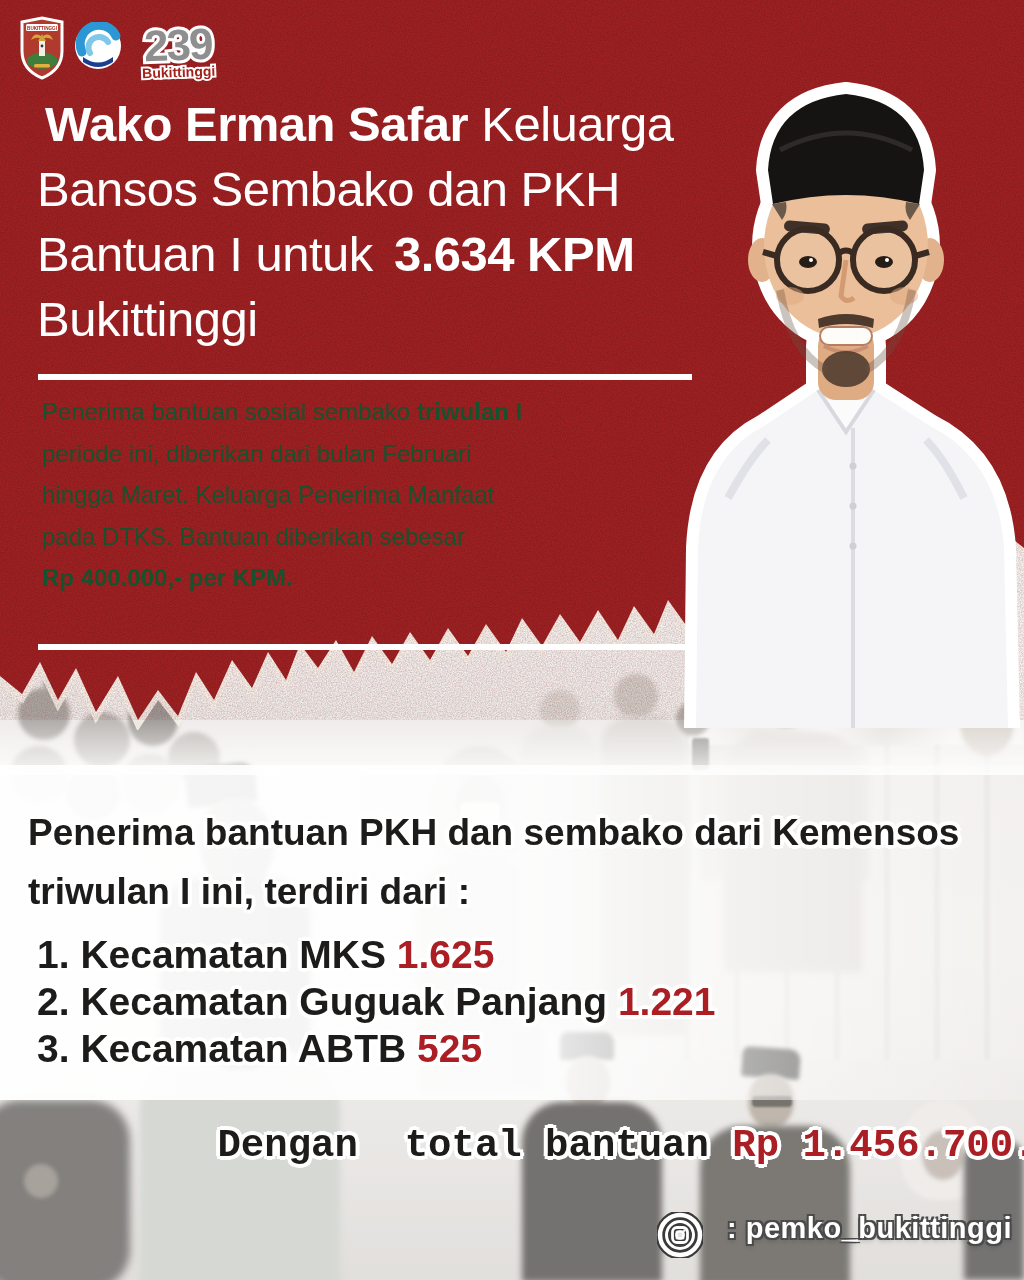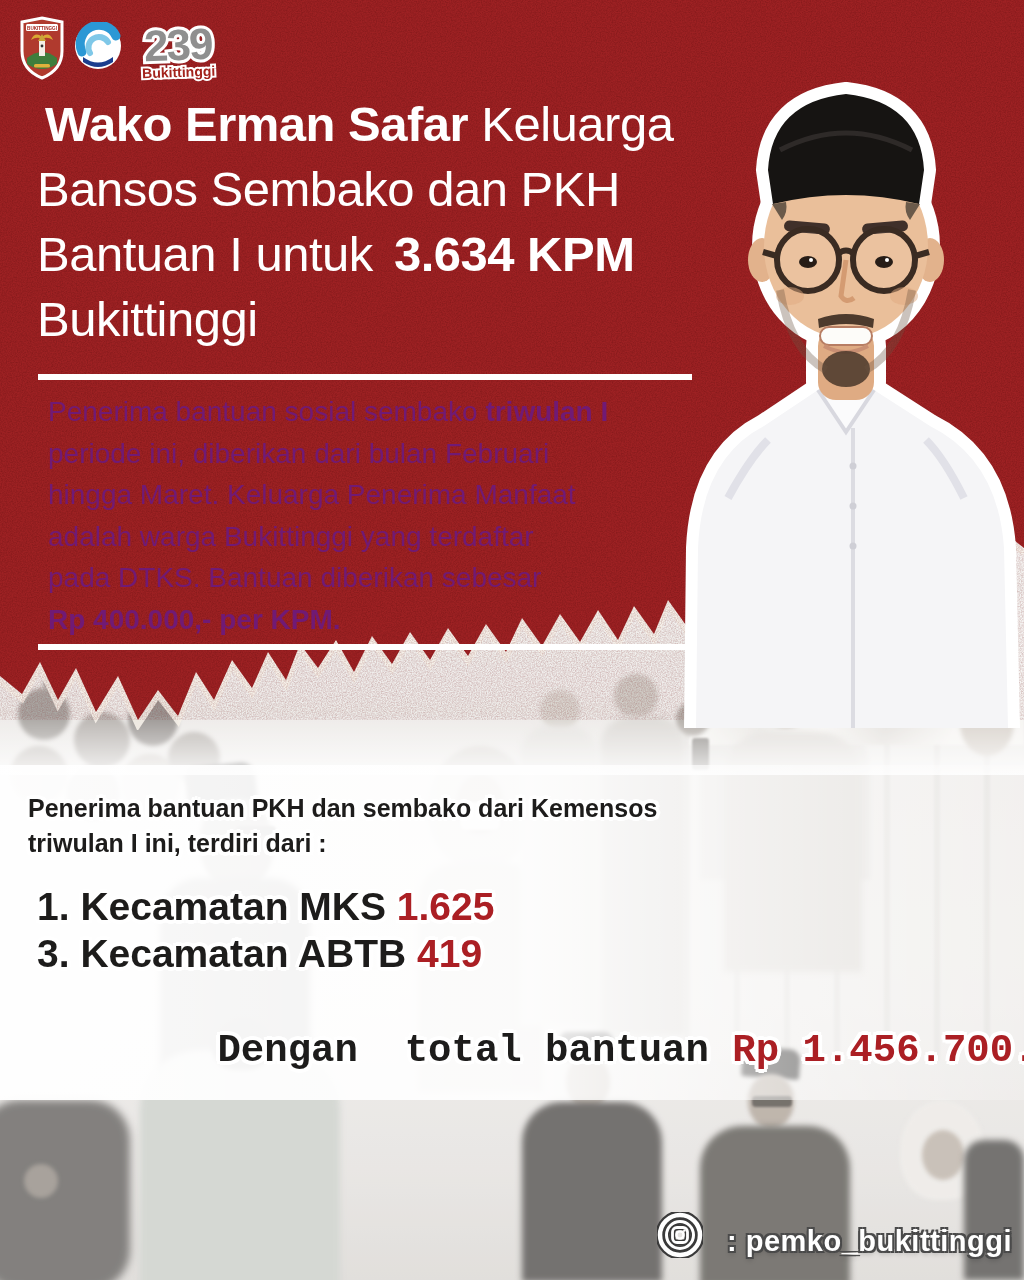--- a/index.html
+++ b/index.html
@@ -29,41 +29,41 @@
 
   
   .logos{position:absolute;left:18px;top:16px;z-index:7;display:flex;align-items:flex-start;gap:8px;}
 
   
   #title{position:absolute;left:37px;top:92px;z-index:6;color:#ffffff;
     font-size:49px;line-height:65px;letter-spacing:-.5px;white-space:nowrap;}
   #title .b{font-weight:700;margin-left:8px;}
   .rule{position:absolute;left:38px;width:654px;height:6px;background:#ffffff;z-index:6;}
   .rule-top{top:374px;} .rule-bottom{top:644px;}
-  #intro{position:absolute;left:48px;top:391px;z-index:6;color:#701a75;
-    font-size:28px;line-height:41.5px;white-space:nowrap;}
+  #intro{position:absolute;left:42px;top:391px;z-index:6;color:#14532d;
+    font-size:24px;line-height:41.5px;white-space:nowrap;}
   #intro .b{font-weight:700;}
 
   
   #portrait{position:absolute;left:668px;top:28px;z-index:6;}
 
   
   #recipients{position:absolute;left:28px;top:791px;width:980px;z-index:5;color:#1d1c1b;}
   .halo{text-shadow:-3px -3px 0 #fff,3px -3px 0 #fff,-3px 3px 0 #fff,3px 3px 0 #fff,
         0 -4px 0 #fff,0 4px 0 #fff,-4px 0 0 #fff,4px 0 0 #fff;}
-  .rec-head{font-weight:700;font-size:25px;line-height:35px;}
+  .rec-head{font-weight:700;font-size:37px;line-height:35px;margin-top:24px;}
   #rec-list{list-style:none;margin:22px 0 0 9px;padding:0;font-weight:700;font-size:39px;}
   #rec-list li{line-height:47px;white-space:nowrap;}
   .val{color:#ab1f24;}
   .total-line{margin:8px 0 0 49px;font-weight:700;font-size:39px;white-space:pre;font-family:Liberation Mono, monospace;}
 
   
   #footer{position:absolute;left:0;top:1212px;width:1012px;z-index:5;display:flex;
     justify-content:flex-end;align-items:center;gap:18px;}
-  .handle{display:flex;align-items:flex-end;gap:24px;cursor:pointer;}
+  .handle{display:flex;align-items:flex-start;gap:24px;cursor:pointer;}
   .handle .txt{font-weight:700;font-size:29px;color:#ffffff;letter-spacing:.5px;
     text-shadow:-2px -2px 0 #4a4a4a,2px -2px 0 #4a4a4a,-2px 2px 0 #4a4a4a,2px 2px 0 #4a4a4a,0 3px 5px rgba(0,0,0,.25);}
 </style>
 </head>
 <body>
 
 <div id="stage">
 
   <div class="photo-zone">
     <div class="pz doorlines"></div>
@@ -167,21 +167,20 @@
       <div class="tl"><span>Bansos Sembako dan PKH</span></div>
       <div class="tl"><span>Bantuan I untuk </span><span class="b">3.634 KPM</span></div>
       <div class="tl"><span>Bukittinggi</span></div>
     </div>
 
   <div class="rule rule-top"></div>
   <div id="intro">
       <div class="tl"><span>Penerima bantuan sosial sembako </span><span class="b">triwulan I</span></div>
       <div class="tl"><span>periode ini, diberikan dari bulan Februari</span></div>
       <div class="tl"><span>hingga Maret. Keluarga Penerima Manfaat</span></div>
-      <div class="tl"><span>adalah warga Bukittinggi yang terdaftar</span></div>
       <div class="tl"><span>pada DTKS. Bantuan diberikan sebesar</span></div>
       <div class="tl"><span class="b">Rp 400.000,- per KPM.</span></div>
     </div>
   <div class="rule rule-bottom"></div>
 
   <svg id="portrait" width="356" height="700" viewBox="0 0 356 700">
 
     <g fill="none" stroke="#ffffff" stroke-width="24" stroke-linejoin="round" stroke-linecap="round">
       <path d="M28,700 L30,520 Q34,430 96,398 L150,362 Q178,350 206,362 L262,398 Q330,432 336,520 L340,700"></path>
       <rect x="150" y="300" width="56" height="72" rx="18"></rect>
@@ -233,21 +232,22 @@
     <ellipse cx="178" cy="341" rx="24" ry="18" fill="#4d3a2c" opacity=".88"></ellipse>
     <path d="M112,262 Q122,322 158,342" stroke="#6b5343" stroke-width="8" fill="none" opacity=".35"></path>
     <path d="M244,262 Q234,322 198,342" stroke="#6b5343" stroke-width="8" fill="none" opacity=".35"></path>
   </svg>
 
   <section id="recipients">
     <div class="rec-head halo">Penerima bantuan PKH dan sembako dari Kemensos</div>
     <div class="rec-head halo">triwulan I ini, terdiri dari :</div>
     <ol id="rec-list">
         <li class="halo"><span>1. </span><span>Kecamatan MKS </span><span class="val">1.625</span></li>
-        <li class="halo"><span>3. </span><span>Kecamatan ABTB </span><span class="val">419</span></li>
+        <li class="halo"><span>2. </span><span>Kecamatan Guguak Panjang </span><span class="val">1.221</span></li>
+        <li class="halo"><span>3. </span><span>Kecamatan ABTB </span><span class="val">525</span></li>
       </ol>
     <div class="total-line halo">
       <span>Dengan  total bantuan </span><span class="val">Rp 1.456.700.000,-</span>
     </div>
   </section>
 
   <div id="footer">
     <div class="handle">
       <svg width="46" height="46" viewBox="0 0 46 46">
         <circle cx="23" cy="23" r="20" fill="none" stroke="#3a3a3a" stroke-width="9"></circle>

